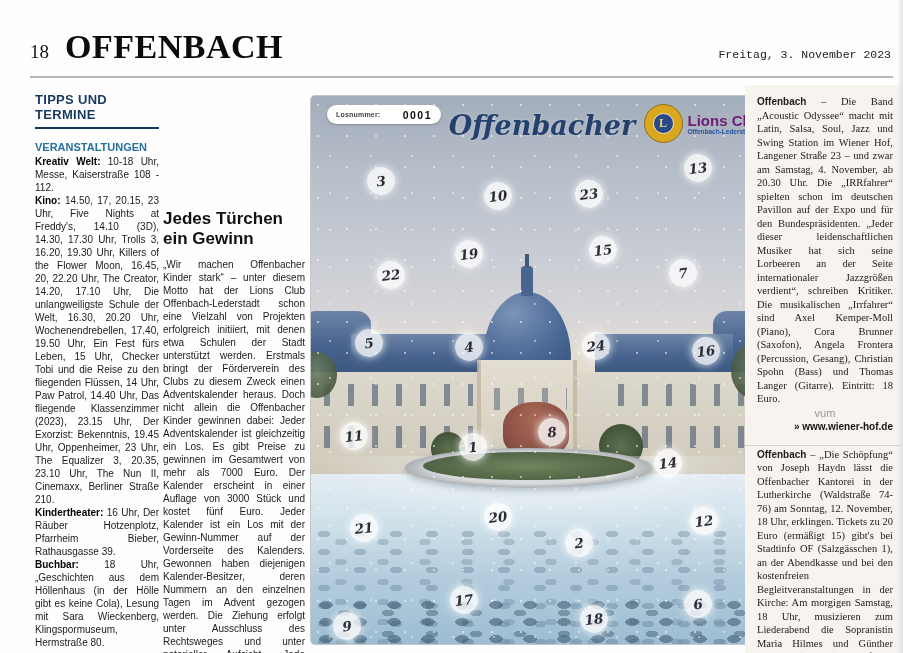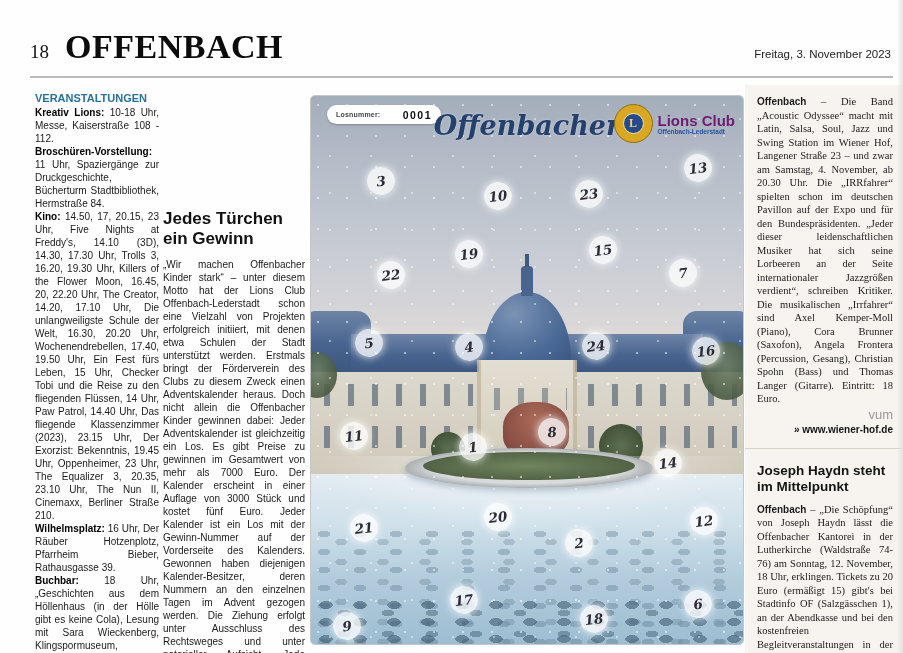--- a/index.html
+++ b/index.html
@@ -3,40 +3,40 @@
 <meta charset="utf-8">
 <style>
   html,body{margin:0;padding:0;}
   body{background:#ffffff;font-family:"Liberation Sans",sans-serif;color:#1a1a1a;}
   #page{position:relative;width:903px;height:653px;background:#fefefe;overflow:hidden;}
 
   
   #masthead{position:absolute;left:30px;top:28px;right:12px;display:flex;align-items:baseline;gap:16px;}
   .pagenum{font-family:"Liberation Serif",serif;font-size:19px;color:#111;}
   .section-title{font-family:"Liberation Serif",serif;font-weight:700;font-size:34px;letter-spacing:.5px;color:#0c0c0c;}
-  .edition-date{margin-left:auto;font-family:Liberation Sans, sans-serif;font-size:11.5px;color:#222;}
+  .edition-date{margin-left:auto;font-family:Liberation Mono, monospace;font-size:11.5px;color:#222;}
   #masthead-rule{position:absolute;left:30px;right:10px;top:76px;height:2px;background:#b9b9b9;}
 
   
   .kicker{font-size:13px;font-weight:700;letter-spacing:.3px;color:#163a5f;border-bottom:2px solid #163a5f;padding-bottom:5px;margin-bottom:12px;}
   .subhead{font-size:11px;font-weight:700;color:#27719f;margin:10px 0 2px;}
   .subhead:first-child{margin-top:0;}
   .entry{margin:0;font-size:10px;line-height:13px;text-align:justify;hyphens:auto;-webkit-hyphens:auto;}
   .entry b{color:#000;}
 
   
   #col-tips{position:absolute;left:35px;top:92px;width:124px;height:561px;overflow:hidden;}
 
   
   #col-article{position:absolute;left:163px;top:209px;width:142px;height:457px;overflow:hidden;}
   .article-headline{font-size:17px;line-height:20px;font-weight:700;color:#111;margin:0 0 9px;}
   .article-par{margin:0;font-size:10px;line-height:13px;text-align:justify;hyphens:auto;-webkit-hyphens:auto;}
 
   
-  #calendar{position:absolute;left:310px;top:95px;width:432px;height:548px;border:1px solid #c6c6c6;border-radius:5px;overflow:hidden;background:#c3c9d2;}
+  #calendar{position:absolute;left:310px;top:95px;width:432px;height:548px;border:1px solid #c6c6c6;border-radius:5px;overflow:hidden;background:#c3c9d2;padding-left:30px;}
   .sky{position:absolute;inset:0;background:linear-gradient(180deg,#a3aebb 0%,#b6bec9 14%,#c7cbd3 28%,#d4d4d8 38%,#e2dcd4 47%,#e9dccc 53%,#dccfc2 58%,#cfc8c2 63%);}
   .snow{position:absolute;inset:0;opacity:.55;background-image:radial-gradient(circle 1.3px at 7px 9px,rgba(255,255,255,.95) 98%,transparent),radial-gradient(circle 1px at 19px 23px,rgba(255,255,255,.8) 98%,transparent);background-size:29px 31px,41px 37px;pointer-events:none;}
   .ground{position:absolute;left:0;right:0;top:378px;bottom:0;background:linear-gradient(180deg,#e3ecf2 0%,#cfe0ea 30%,#b4cddd 60%,#9dbdd2 100%);}
   .cobbles{position:absolute;left:0;right:0;top:430px;bottom:0;opacity:.55;background-image:radial-gradient(ellipse 11px 6px at 13px 8px,rgba(74,104,128,.55) 55%,transparent 58%),radial-gradient(ellipse 10px 6px at 30px 16px,rgba(74,104,128,.45) 55%,transparent 58%);background-size:36px 18px,42px 20px;}
   .cobbles2{position:absolute;left:0;right:0;top:500px;bottom:0;opacity:.75;background-image:radial-gradient(ellipse 12px 7px at 15px 9px,rgba(52,80,102,.7) 55%,transparent 58%),radial-gradient(ellipse 11px 6px at 33px 17px,rgba(52,80,102,.55) 55%,transparent 58%);background-size:34px 17px,44px 21px;}
 
   .roof{position:absolute;background:linear-gradient(180deg,#6d84a6,#47638e 55%,#3c577f);}
   .facade{position:absolute;background:linear-gradient(180deg,#dcd8cd,#cfc9ba);}
   .winband{position:absolute;height:22px;background-image:repeating-linear-gradient(90deg,transparent 0 7px,rgba(56,76,99,.55) 7px 13px,transparent 13px 24px);}
   .quoin{position:absolute;background:#c2b59b;opacity:.8;}
@@ -64,45 +64,45 @@
   .logo-name{font-size:15px;font-weight:700;color:#701a75;line-height:15px;}
   .logo-sub{font-size:6.5px;font-weight:700;color:#2a52a0;}
 
   .door{position:absolute;width:28px;height:28px;border-radius:50%;background:rgba(255,255,255,.78);box-shadow:0 0 8px rgba(255,255,255,.9);display:flex;align-items:center;justify-content:center;font-family:"DejaVu Serif",serif;font-style:italic;font-weight:700;font-size:13.5px;color:#2c2c36;transform:rotate(-7deg);}
 
   
   #col-kurz{position:absolute;left:745px;top:85px;width:158px;height:568px;background:#f7f3ef;padding:10px 10px 0 12px;box-sizing:border-box;overflow:hidden;}
   .khead{font-size:13.5px;line-height:16.5px;font-weight:700;color:#141414;margin:14px 0 7px;}
   .kbody{margin:0;font-family:"Liberation Serif",serif;font-size:10.5px;line-height:13.5px;text-align:justify;hyphens:auto;-webkit-hyphens:auto;color:#1c1c1c;}
   .kbody b{font-family:"Liberation Sans",sans-serif;font-size:10px;}
-  .byline{text-align:right;font-size:13px;color:#999;margin-top:1px;}
+  .byline{text-align:center;font-size:11px;color:#999;margin-top:1px;}
   .klink{text-align:right;font-weight:700;font-size:10px;margin-top:2px;color:#141414;cursor:pointer;}
   .kdivider{border-top:1px solid #d9d2ca;margin:13px -10px 2px -12px;}
 
   .page-edge{position:absolute;right:0;top:0;bottom:0;width:6px;background:linear-gradient(90deg,transparent,#e2e2e2);pointer-events:none;}
 </style>
 </head>
 <body>
 
 <div id="page">
 
   <div id="masthead">
     <span class="pagenum">18</span>
     <span class="section-title">OFFENBACH</span>
     <span class="edition-date">Freitag, 3. November 2023</span>
   </div>
   <div id="masthead-rule"></div>
 
   <div id="col-tips">
+    <div class="kicker">TIPPS UND TERMINE</div>
     <div id="tips-body">
         <div class="subhead">VERANSTALTUNGEN</div>
-        <p class="entry"><b>Kreativ Lions:</b> 10-18 Uhr, Messe, Kaiserstraße 108 - 112.</p>
-        <p class="entry"><b>Broschüren-Vorstellung:</b> 11 Uhr, Spaziergänge zur Druckgeschichte, Bücherturm Stadtbibliothek, Hermstraße 84.</p>
+        <p class="entry"><b>Kreativ Welt:</b> 10-18 Uhr, Messe, Kaiserstraße 108 - 112.</p>
         <p class="entry"><b>Kino:</b> 14.50, 17, 20.15, 23 Uhr, Five Nights at Freddy's, 14.10 (3D), 14.30, 17.30 Uhr, Trolls 3, 16.20, 19.30 Uhr, Killers of the Flower Moon, 16.45, 20, 22.20 Uhr, The Creator, 14.20, 17.10 Uhr, Die unlangweiligste Schule der Welt, 16.30, 20.20 Uhr, Wochenendrebellen, 17.40, 19.50 Uhr, Ein Fest fürs Leben, 15 Uhr, Checker Tobi und die Reise zu den fliegenden Flüssen, 14 Uhr, Paw Patrol, 14.40 Uhr, Das fliegende Klassenzimmer (2023), 23.15 Uhr, Der Exorzist: Bekenntnis, 19.45 Uhr, Oppenheimer, 23 Uhr, The Equalizer 3, 20.35, 23.10 Uhr, The Nun II, Cinemaxx, Berliner Straße 210.</p>
-        <p class="entry"><b>Wilhelmsplatz:</b> 16 Uhr, Der Räuber Hotzenplotz, Pfarrheim Bieber, Rathausgasse 39.</p>
+        <p class="entry"><b>Kindertheater:</b> 16 Uhr, Der Räuber Hotzenplotz, Pfarrheim Bieber, Rathausgasse 39.</p>
         <p class="entry"><b>Buchbar:</b> 18 Uhr, „Geschichten aus dem Höllenhaus (in der Hölle gibt es keine Cola), Lesung mit Sara Wieckenberg, Klingspormuseum, Hermstraße 80.</p>
       </div>
   </div>
 
   <div id="col-article">
     <h2 class="article-headline">Jedes Türchen ein Gewinn</h2>
     <div id="article-body">
         <p class="article-par">„Wir machen Offenbacher Kinder stark“ – unter diesem Motto hat der Lions Club Offenbach-Lederstadt schon eine Vielzahl von Projekten erfolgreich initiiert, mit denen etwa Schulen der Stadt unterstützt werden. Erstmals bringt der Förderverein des Clubs zu diesem Zweck einen Adventskalender heraus. Doch nicht allein die Offenbacher Kinder gewinnen dabei: Jeder Adventskalender ist gleichzeitig ein Los. Es gibt Preise zu gewinnen im Gesamtwert von mehr als 7000 Euro. Der Kalender erscheint in einer Auflage von 3000 Stück und kostet fünf Euro. Jeder Kalender ist ein Los mit der Gewinn-Nummer auf der Vorderseite des Kalenders. Gewonnen haben diejenigen Kalender-Besitzer, deren Nummern an den einzelnen Tagen im Advent gezogen werden. Die Ziehung erfolgt unter Ausschluss des Rechtsweges und unter notarieller Aufsicht. Jede Nummer kann nur einmal gewinnen. Die Gewinn-Nummern werden in der Offenbach Post und im Internet unter http://lions-offenbach-lederstadt.de/Adventskalender täglich veröffentlicht. Die Adventskalender sind ab 4. November im Modehaus M. Schneider, 3. Stock, während der Öffnungszeiten zu erwerben (Frankfurter Straße 7). Am 11. und 18. November wird der Kalender zudem auf dem Wilhelmsplatz von den Lionsfreunden verkauft (jeweils von 9.30 Uhr bis 13 Uhr). Außerdem besteht die Möglichkeit, die Kalender am 25. November in der Vereinshütte auf dem Weihnachtsmarkt zu erstehen.</p>
       </div>
   </div>
@@ -180,19 +180,18 @@
         <div class="door" style="left: 22px; top: 516px;">9</div>
       </div>
   </div>
 
   <div id="col-kurz">
     <div id="kurz-body">
         <p class="kbody"><b>Offenbach</b> – Die Band „Acoustic Odyssee“ macht mit Latin, Salsa, Soul, Jazz und Swing Station im Wiener Hof, Langener Straße 23 – und zwar am Samstag, 4. November, ab 20.30 Uhr. Die „IRRfahrer“ spielten schon im deutschen Pavillon auf der Expo und für den Bundespräsidenten. „Jeder dieser leidenschaftlichen Musiker hat sich seine Lorbeeren an der Seite internationaler Jazzgrößen verdient“, schreiben Kritiker. Die musikalischen „Irrfahrer“ sind Axel Kemper-Moll (Piano), Cora Brunner (Saxofon), Angela Frontera (Percussion, Gesang), Christian Spohn (Bass) und Thomas Langer (Gitarre). Eintritt: 18 Euro.</p>
         <div class="byline">vum</div>
         <div class="klink">» www.wiener-hof.de</div>
         <div class="kdivider"></div>
-        <h3 class="khead">Joseph Haydn steht im Mittelpunkt</h3>
         <p class="kbody"><b>Offenbach</b> – „Die Schöpfung“ von Joseph Haydn lässt die Offenbacher Kantorei in der Lutherkirche (Waldstraße 74-76) am Sonntag, 12. November, 18 Uhr, erklingen. Tickets zu 20 Euro (ermäßigt 15) gibt's bei Stadtinfo OF (Salzgässchen 1), an der Abendkasse und bei den kostenfreien Begleitveranstaltungen in der Kirche: Am morgigen Samstag, 18 Uhr, musizieren zum Liederabend die Sopranistin Maria Hilmes und Günther Albers (Klavier). Professor Rainer Kessler und Kantorin Bettina Strübel referieren am Dienstag, 7. November, 19.30 Uhr, zum Oratorium von Haydn. Am Samstag, 11.</p>
       </div>
   </div>
 
   <div class="page-edge"></div>
 </div>
 
 </body></html>

